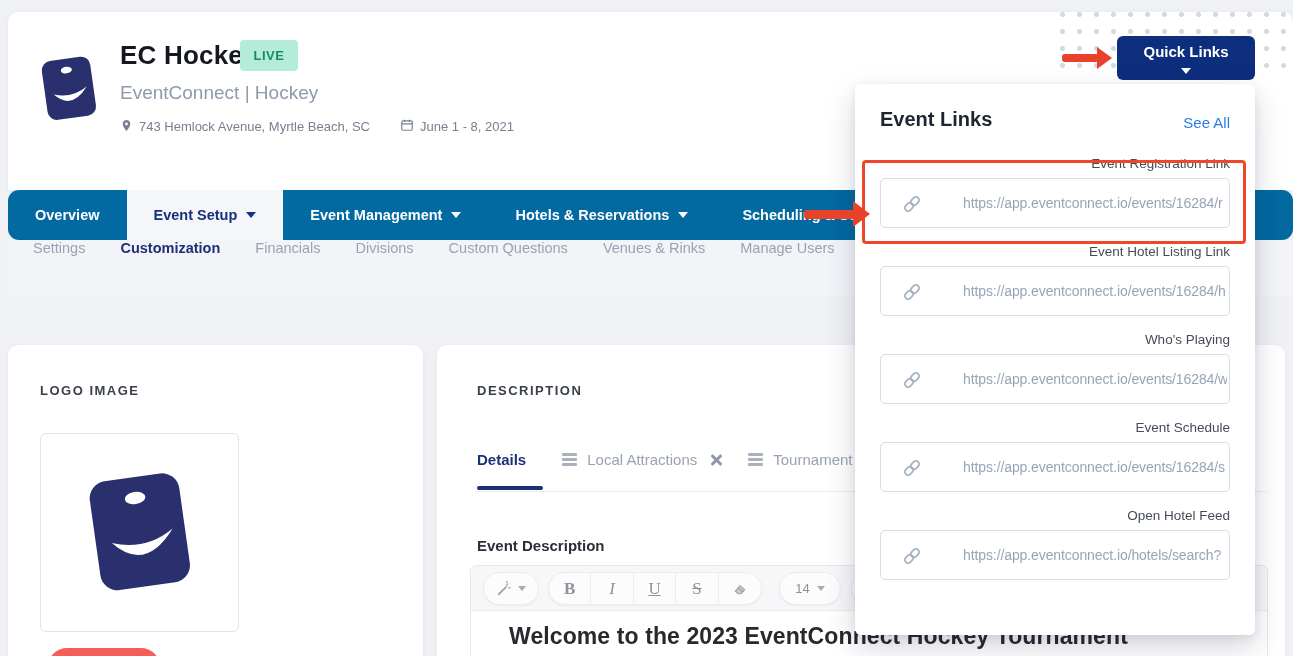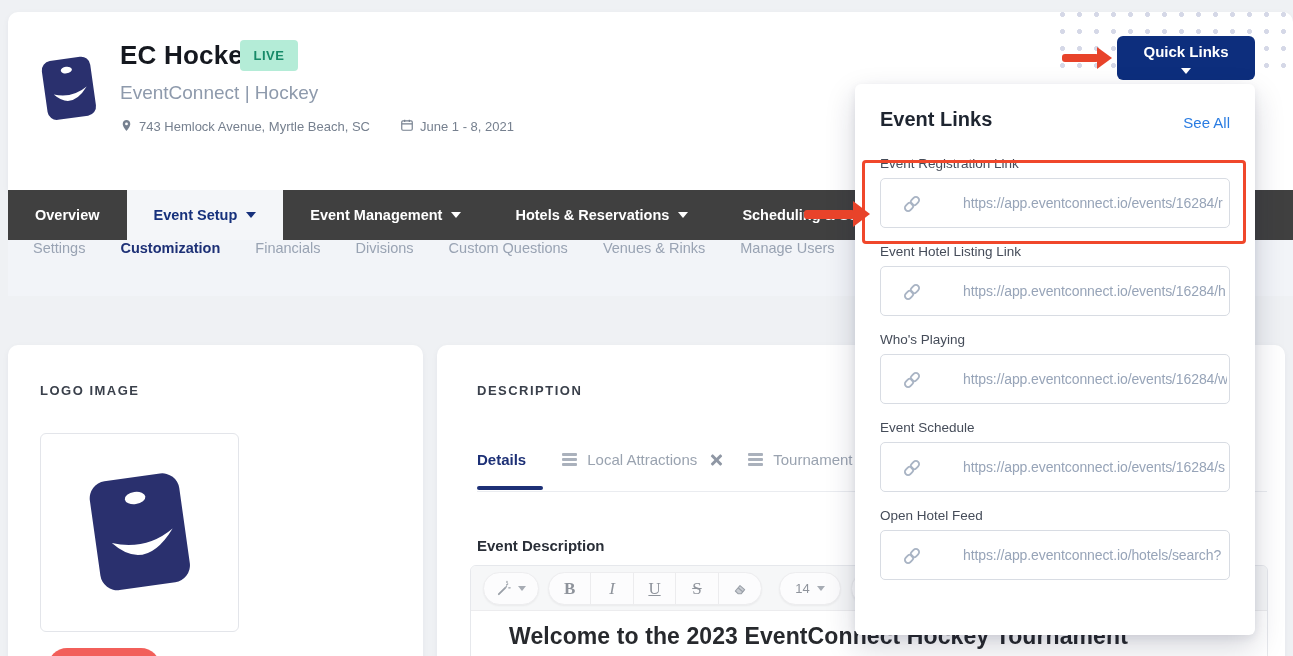--- a/index.html
+++ b/index.html
@@ -31,22 +31,22 @@
   .meta-gap { width:18px; }
 
   .quick-links { left:1117px; top:36px; width:138px; height:44px; background:#0d2e7d; border:none;
                  border-radius:6px; color:#fff; font-family:inherit; font-size:15px; font-weight:700;
                  display:flex; align-items:center; justify-content:center; gap:8px; z-index:30; cursor:pointer;flex-direction:column; }
 
   .caret { width:0; height:0; border-left:5px solid transparent; border-right:5px solid transparent;
            border-top:6px solid currentColor; display:inline-block; }
 
   
-  .nav-bar { left:8px; top:190px; width:1285px; height:50px; background:#404040; z-index:4;
-             display:flex; align-items:stretch; }
+  .nav-bar { left:8px; top:190px; width:1285px; height:50px; background:#0369a1; z-index:4;
+             display:flex; align-items:stretch;border-radius:11px; }
   .nav-item { display:flex; align-items:center; gap:9px; padding:0 27px; color:#fff;
               font-size:14.5px; font-weight:600; cursor:pointer; }
   .nav-item.active { background:#f4f6f9; color:#16317c; }
 
   .subnav { left:8px; top:240px; width:1285px; height:56px; background:#f2f4f8; z-index:4;
             display:flex; align-items:flex-start; gap:35px; padding-left:25px; }
   .subnav-item { font-size:14.5px; color:#99a3b3; cursor:pointer; }
   .subnav-item.active { color:#1d3076; font-weight:700; }
 
   
@@ -99,21 +99,21 @@
   .editor-content { padding-top:12px; }
   .editor-heading { margin-left:38px; font-size:23px; font-weight:800; color:#27292d; white-space:nowrap; letter-spacing:.1px; }
 
   
   .panel { left:855px; top:84px; width:400px; height:551px; background:#fff; border-radius:6px; z-index:40;
            box-shadow:0 12px 30px rgba(20,30,60,.18), 0 3px 8px rgba(20,30,60,.08); padding:24px 25px 0 25px; }
   .panel-head { display:flex; align-items:flex-end; justify-content:space-between; margin-bottom:25px; }
   .panel-title { font-size:20px; font-weight:800; color:#1e2530; }
   .see-all { font-size:15px; color:#2a7ce2; text-decoration:none; cursor:pointer; }
   .el-field { margin-bottom:16px; }
-  .el-label { font-size:13.5px; color:#454c59; height:17px; margin-bottom:5px; }
+  .el-label { font-size:13.5px; color:#454c59; height:17px; margin-bottom:5px;text-align:right; }
   .el-input { position:relative; height:50px; border:1px solid #d8dce3; border-radius:5px; background:#fff;
               display:flex; align-items:center; overflow:hidden; cursor:text; }
   .el-input .chain { position:absolute; left:20px; top:14px; }
   .el-input .url { margin-left:82px; margin-right:2px; font-size:14px; color:#97a4b8; white-space:nowrap;
                    overflow:hidden; letter-spacing:-.1px; }
 
   
   .hl-box { left:862px; top:160px; width:384px; height:84px; border:3px solid #f0472b; border-radius:4px;
             z-index:60; pointer-events:none; }
   .red-arrow { display:flex; align-items:center; z-index:70; pointer-events:none; }

